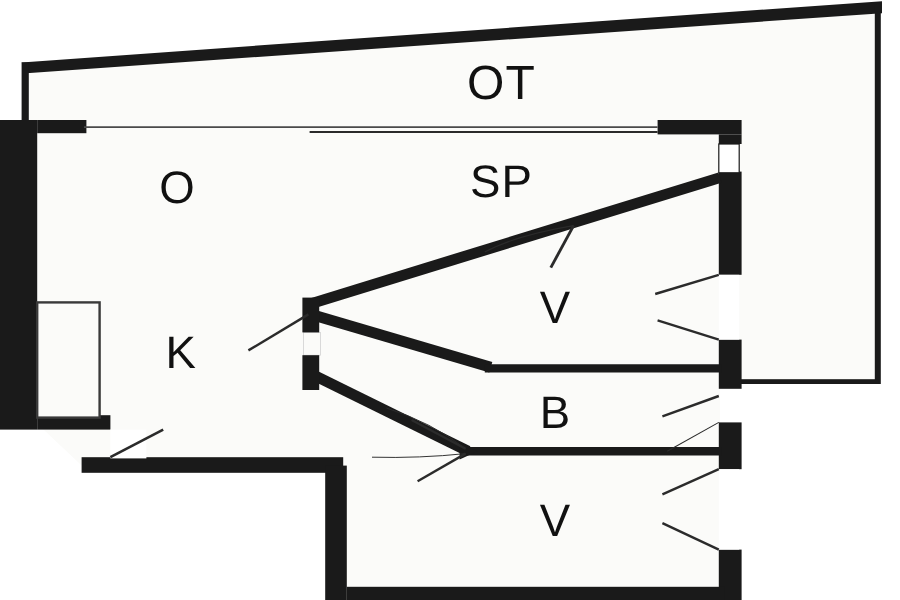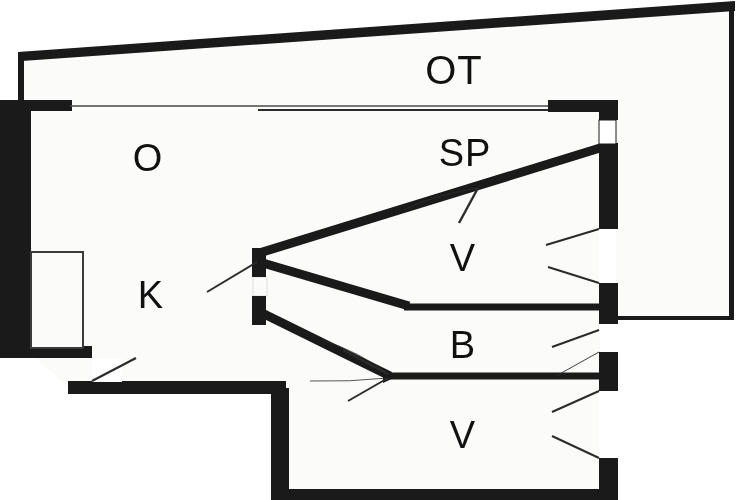--- a/index.html
+++ b/index.html
@@ -110,25 +110,25 @@
 
       <line x1="388" y1="374" x2="343" y2="350" stroke-width="2"></line>
       <path d="M 388 374 Q 360 352 322 340" stroke-width="0.8"></path>
 
       <line x1="388" y1="378" x2="348" y2="401" stroke-width="2"></line>
       <path d="M 388 378 Q 350 382 310 381" stroke-width="0.8"></path>
     </g>
 
   </svg>
 
-  <div class="room-label" style="left:418px; top:70px; font-size:40px;margin-left:36px;">OT</div>
+  <div class="room-label" style="left:418px; top:70px; font-size:40px;">OT</div>
 
   <div class="room-label" style="left:148px; top:158px; font-size:38px;">O</div>
 
-  <div class="room-label" style="left:418px; top:153px; font-size:38px;margin-left:47px;">SP</div>
+  <div class="room-label" style="left:418px; top:153px; font-size:38px;">SP</div>
 
   <div class="room-label" style="left:151px; top:295px; font-size:38px;">K</div>
 
   <div class="room-label" style="left:463px; top:258px; font-size:38px;">V</div>
 
   <div class="room-label" style="left:463px; top:345px; font-size:38px;">B</div>
 
   <div class="room-label" style="left:463px; top:435px; font-size:38px;">V</div>
 
 </div>

